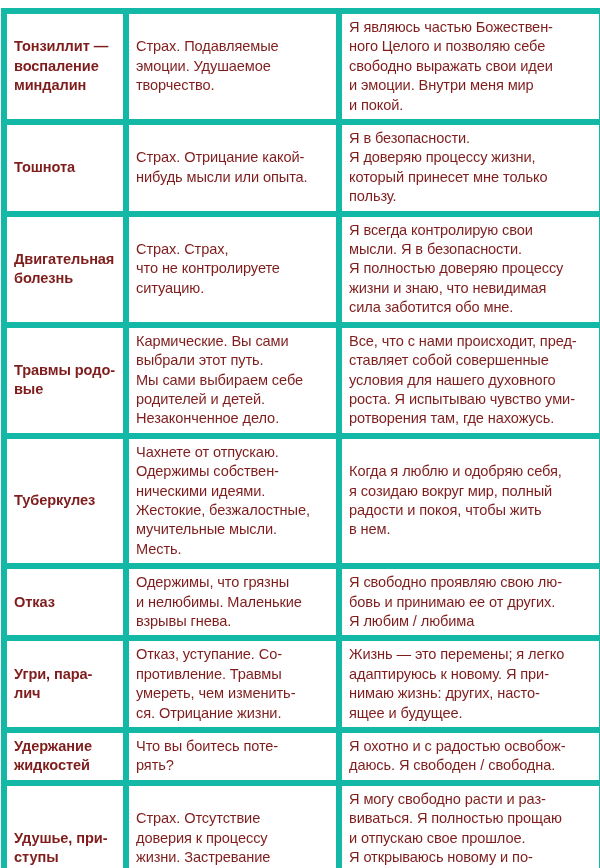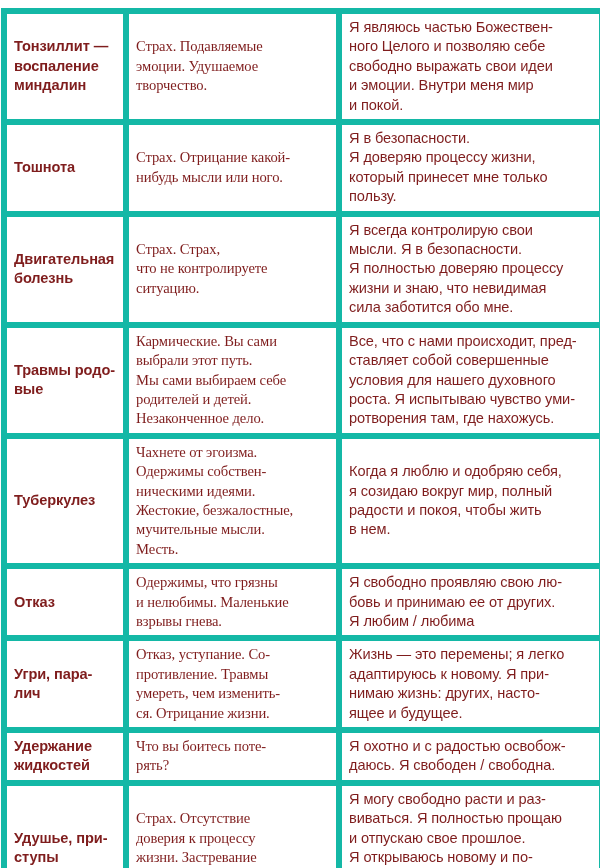--- a/index.html
+++ b/index.html
@@ -41,21 +41,20 @@
   col.c-name  { width: 122px; }
   col.c-cause { width: 213px; }
   col.c-affirm{ width: 263px; }
 
   td.cell-name {
     padding-left: 8px;
     font-weight: bold;
   }
   td.cell-cause {
     padding-left: 8px;
-    font-family: Liberation Serif, serif;
   }
   td.cell-affirmation {
     padding-left: 8px;
   }
   .txt {
     white-space: pre-line;
     display: block;
   }
 </style>
 </head>
@@ -89,21 +88,21 @@
 и покой.</span>
           </td>
       </tr>
 
       <tr>
         <td class="cell-name">
             <span class="txt">Тошнота</span>
           </td>
         <td class="cell-cause">
             <span class="txt">Страх. Отрицание какой-
-нибудь мысли или ного.</span>
+нибудь мысли или опыта.</span>
           </td>
         <td class="cell-affirmation">
             <span class="txt">Я в безопасности.
 Я доверяю процессу жизни,
 который принесет мне только
 пользу.</span>
           </td>
       </tr>
 
       <tr>
@@ -144,21 +143,21 @@
 роста. Я испытываю чувство уми-
 ротворения там, где нахожусь.</span>
           </td>
       </tr>
 
       <tr>
         <td class="cell-name">
             <span class="txt">Туберкулез</span>
           </td>
         <td class="cell-cause">
-            <span class="txt">Чахнете от эгоизма.
+            <span class="txt">Чахнете от отпускаю.
 Одержимы собствен-
 ническими идеями.
 Жестокие, безжалостные,
 мучительные мысли.
 Месть.</span>
           </td>
         <td class="cell-affirmation">
             <span class="txt">Когда я люблю и одобряю себя,
 я созидаю вокруг мир, полный
 радости и покоя, чтобы жить

